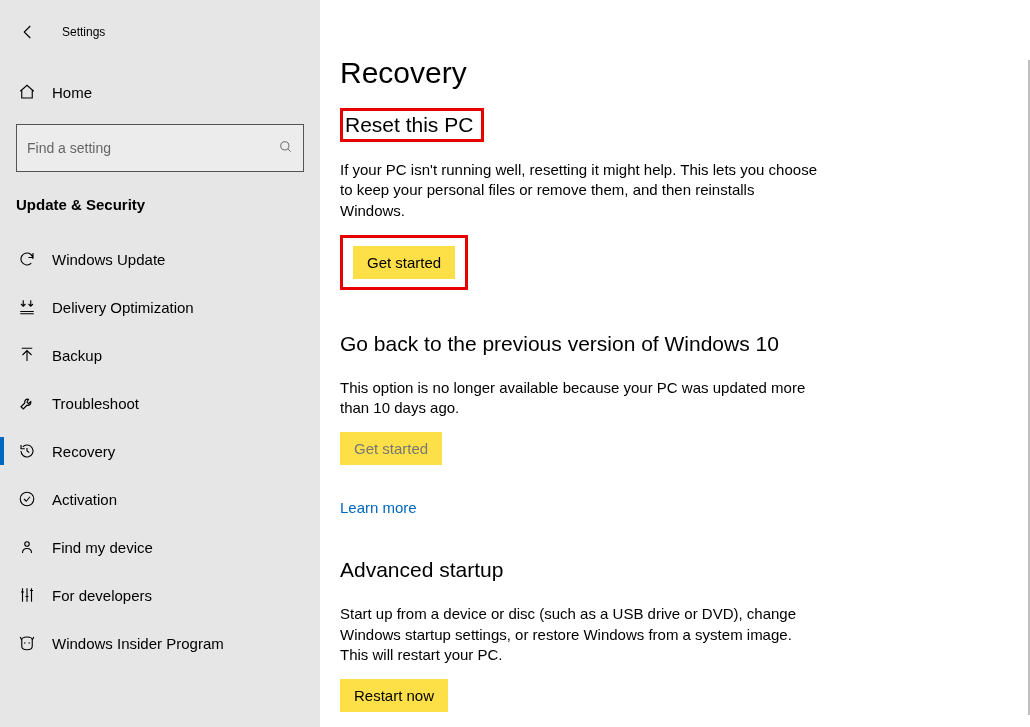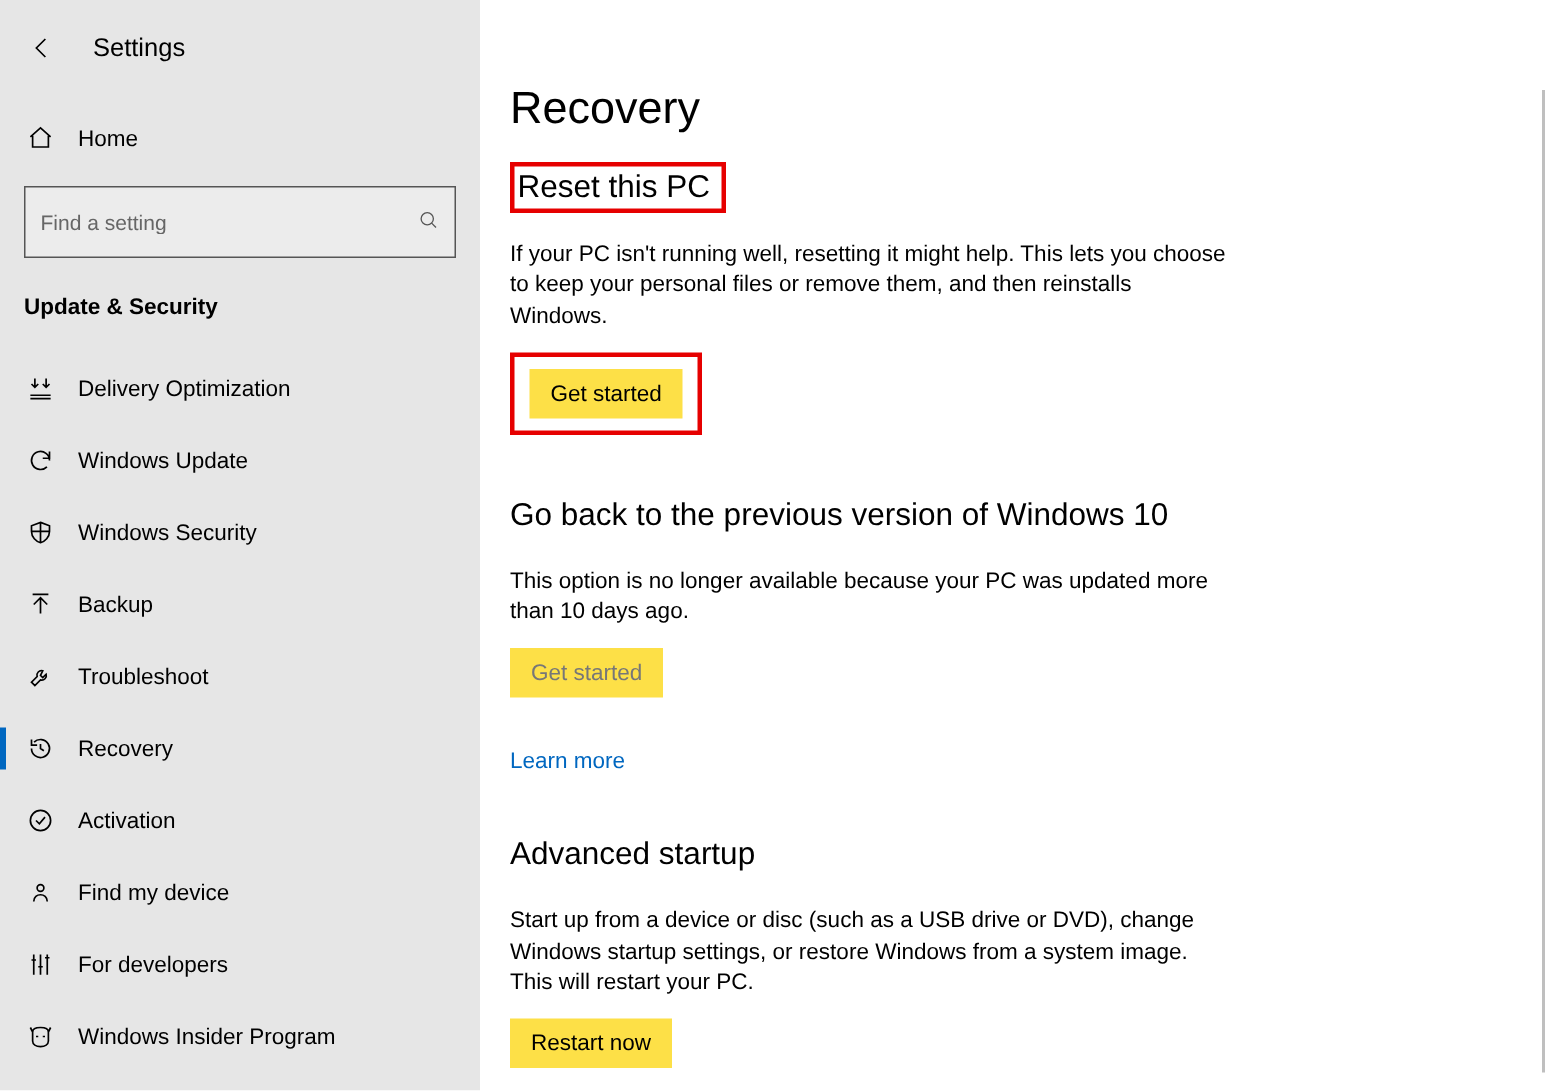--- a/index.html
+++ b/index.html
@@ -38,21 +38,21 @@
     background: #bfbfbf;
   }
   
   .back-row {
     display: flex;
     align-items: center;
     height: 48px;
     padding-left: 18px;
   }
   .back-icon { width: 20px; height: 20px; display:flex; align-items:center; justify-content:center; color:#000; }
-  .back-label { margin-left: 24px; font-size: 17px; color:#000; }
+  .back-label { margin-left: 24px; font-size: 12px; color:#000; }
   .home-row {
     display: flex;
     align-items: center;
     height: 48px;
     padding-left: 18px;
     cursor: default;
   }
   .home-row .icon { width: 18px; height: 18px; display:flex; align-items:center; justify-content:center;}
   .home-row .label { margin-left: 16px; font-size: 15px; }
   .search-wrap {
@@ -189,43 +189,35 @@
 
   <div class="category">Update &amp; Security</div>
 
   <div style="height:8px"></div>
 
   <div class="nav-list">
 
     <div class="nav-item">
       <span class="icon">
         <svg width="18" height="18" viewBox="0 0 24 24" stroke-width="1.5">
+            <path d="M20 12a8 8 0 1 0 -2.3 5.6 M20 4v6h-6"></path>
+          </svg>
+      </span>
+      <span class="label">Windows Update</span>
+    </div>
+
+    <div class="nav-item">
+      <span class="icon">
+        <svg width="18" height="18" viewBox="0 0 24 24" stroke-width="1.5">
             <path d="M7 3v8 M4 8l3 3 3-3 M17 3v8 M14 8l3 3 3-3 M3 18h18 M3 21h18"></path>
           </svg>
       </span>
       <span class="label">Delivery Optimization</span>
     </div>
 
-    <div class="nav-item">
-      <span class="icon">
-        <svg width="18" height="18" viewBox="0 0 24 24" stroke-width="1.5">
-            <path d="M20 12a8 8 0 1 0 -2.3 5.6 M20 4v6h-6"></path>
-          </svg>
-      </span>
-      <span class="label">Windows Update</span>
-    </div>
-
-    <div class="nav-item">
-      <span class="icon">
-        <svg width="18" height="18" viewBox="0 0 24 24" stroke-width="1.5">
-            <path d="M12 3 L20 6 V11 C20 16 16 20 12 21 C8 20 4 16 4 11 V6 Z M12 3 V21 M4 11 H20"></path>
-          </svg>
-      </span>
-      <span class="label">Windows Security</span>
-    </div>
 
     <div class="nav-item">
       <span class="icon">
         <svg width="18" height="18" viewBox="0 0 24 24" stroke-width="1.5">
             <path d="M12 20 V6 M6 12 L12 6 L18 12 M5 3 H19"></path>
           </svg>
       </span>
       <span class="label">Backup</span>
     </div>
 

